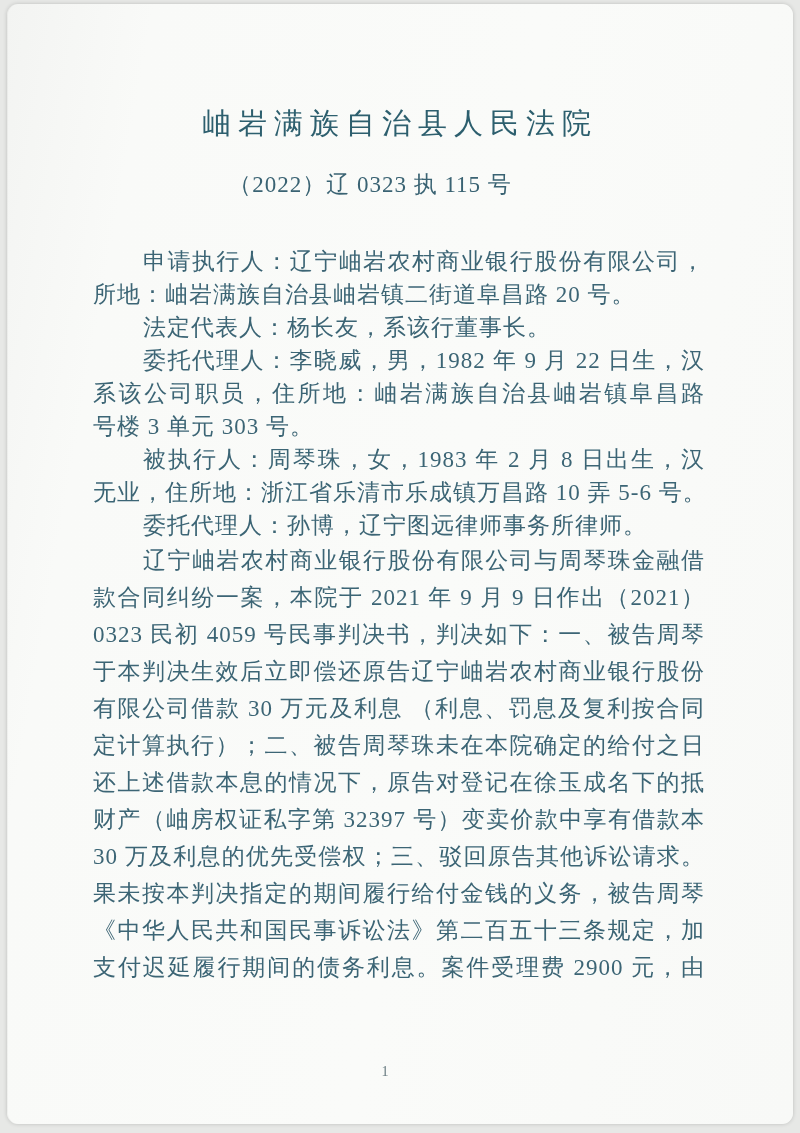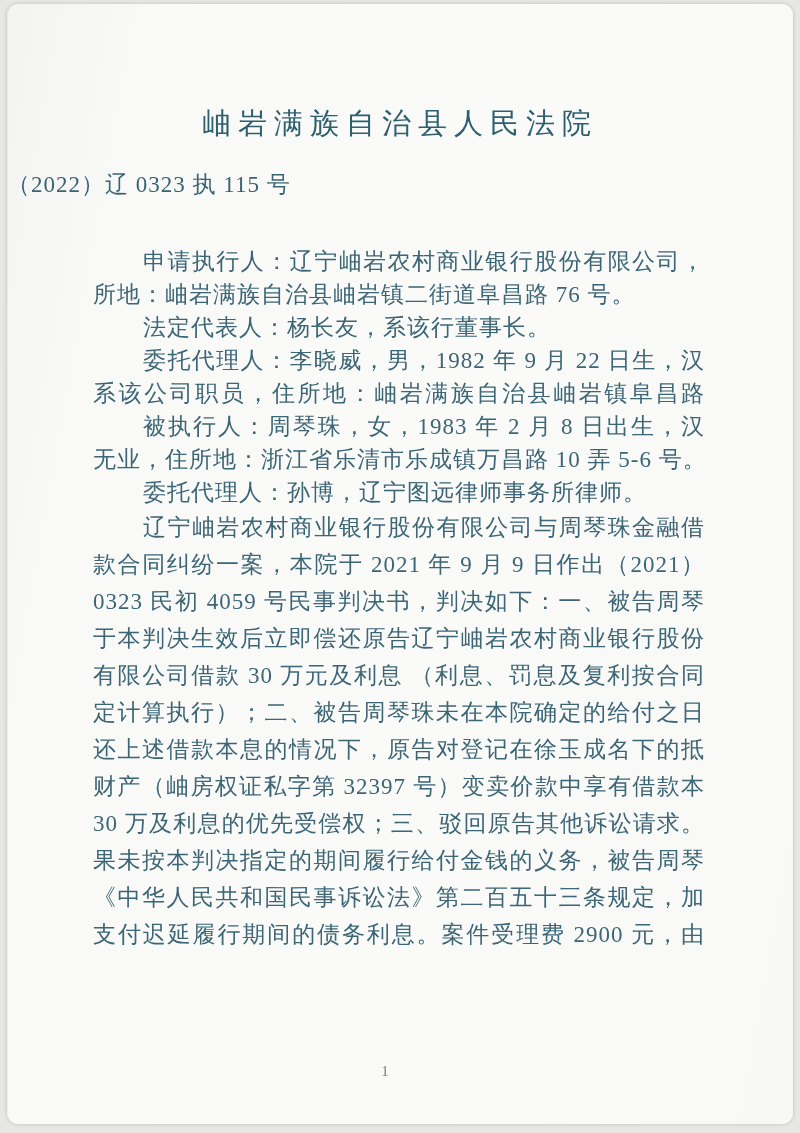--- a/index.html
+++ b/index.html
@@ -41,21 +41,21 @@
   .doc-title {
     text-align: center;
     font-size: 34px;
     font-weight: bold;
     letter-spacing: 13px;
     color: #2b5c6b;
     margin-top: 3px;
     white-space: nowrap;
   }
   .case-number {
-    text-align: left;
+    text-align: center;
     padding-right: 60px;
     font-size: 23px;
     color: #3a6373;
     margin-top: 25px;
     letter-spacing: 1px;
   }
   .body-block {
     margin: 0 88px 0 86px;
     color: #3c6575;
   }
@@ -101,24 +101,25 @@
 <div class="paper">
   <div class="page-inner">
 
     <div class="court-name">岫岩满族自治县人民法院</div>
 
 
     <div class="case-number">（2022）辽 0323 执 115 号</div>
 
     <div class="body-block intro-block">
         <div class="line indent fill">申请执行人：辽宁岫岩农村商业银行股份有限公司，住</div>
-        <div class="line">所地：岫岩满族自治县岫岩镇二街道阜昌路 76 号。</div>
+        <div class="line">所地：岫岩满族自治县岫岩镇二街道阜昌路 20 号。</div>
         <div class="line indent">法定代表人：杨长友，系该行董事长。</div>
         <div class="line indent fill">委托代理人：李晓威，男，1982 年 9 月 22 日生，汉族，</div>
         <div class="line fill">系该公司职员，住所地：岫岩满族自治县岫岩镇阜昌路 258-1</div>
+        <div class="line">号楼 3 单元 303 号。</div>
         <div class="line indent fill">被执行人：周琴珠，女，1983 年 2 月 8 日出生，汉族，</div>
         <div class="line">无业，住所地：浙江省乐清市乐成镇万昌路 10 弄 5-6 号。</div>
         <div class="line indent">委托代理人：孙博，辽宁图远律师事务所律师。</div>
       </div>
 
     <div class="body-block main-block">
         <div class="line indent fill">辽宁岫岩农村商业银行股份有限公司与周琴珠金融借</div>
         <div class="line fill">款合同纠纷一案，本院于 2021 年 9 月 9 日作出（2021）辽</div>
         <div class="line fill">0323 民初 4059 号民事判决书，判决如下：一、被告周琴珠</div>
         <div class="line fill">于本判决生效后立即偿还原告辽宁岫岩农村商业银行股份</div>

